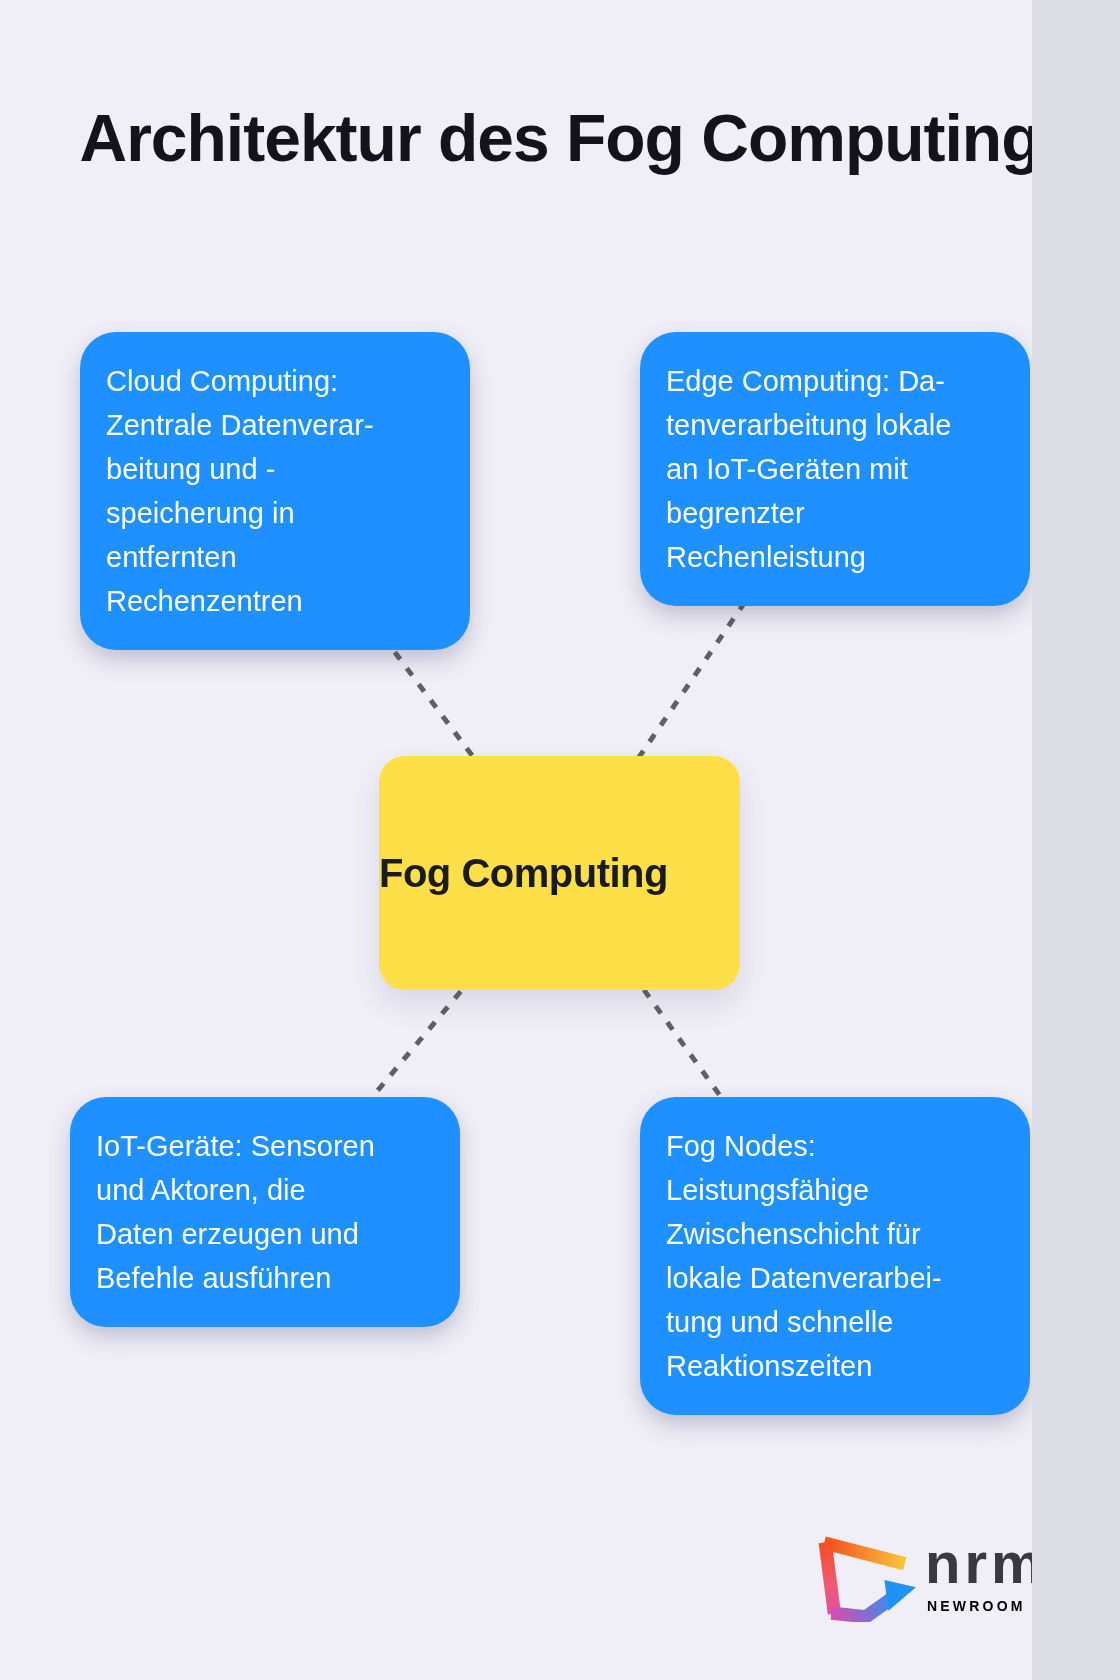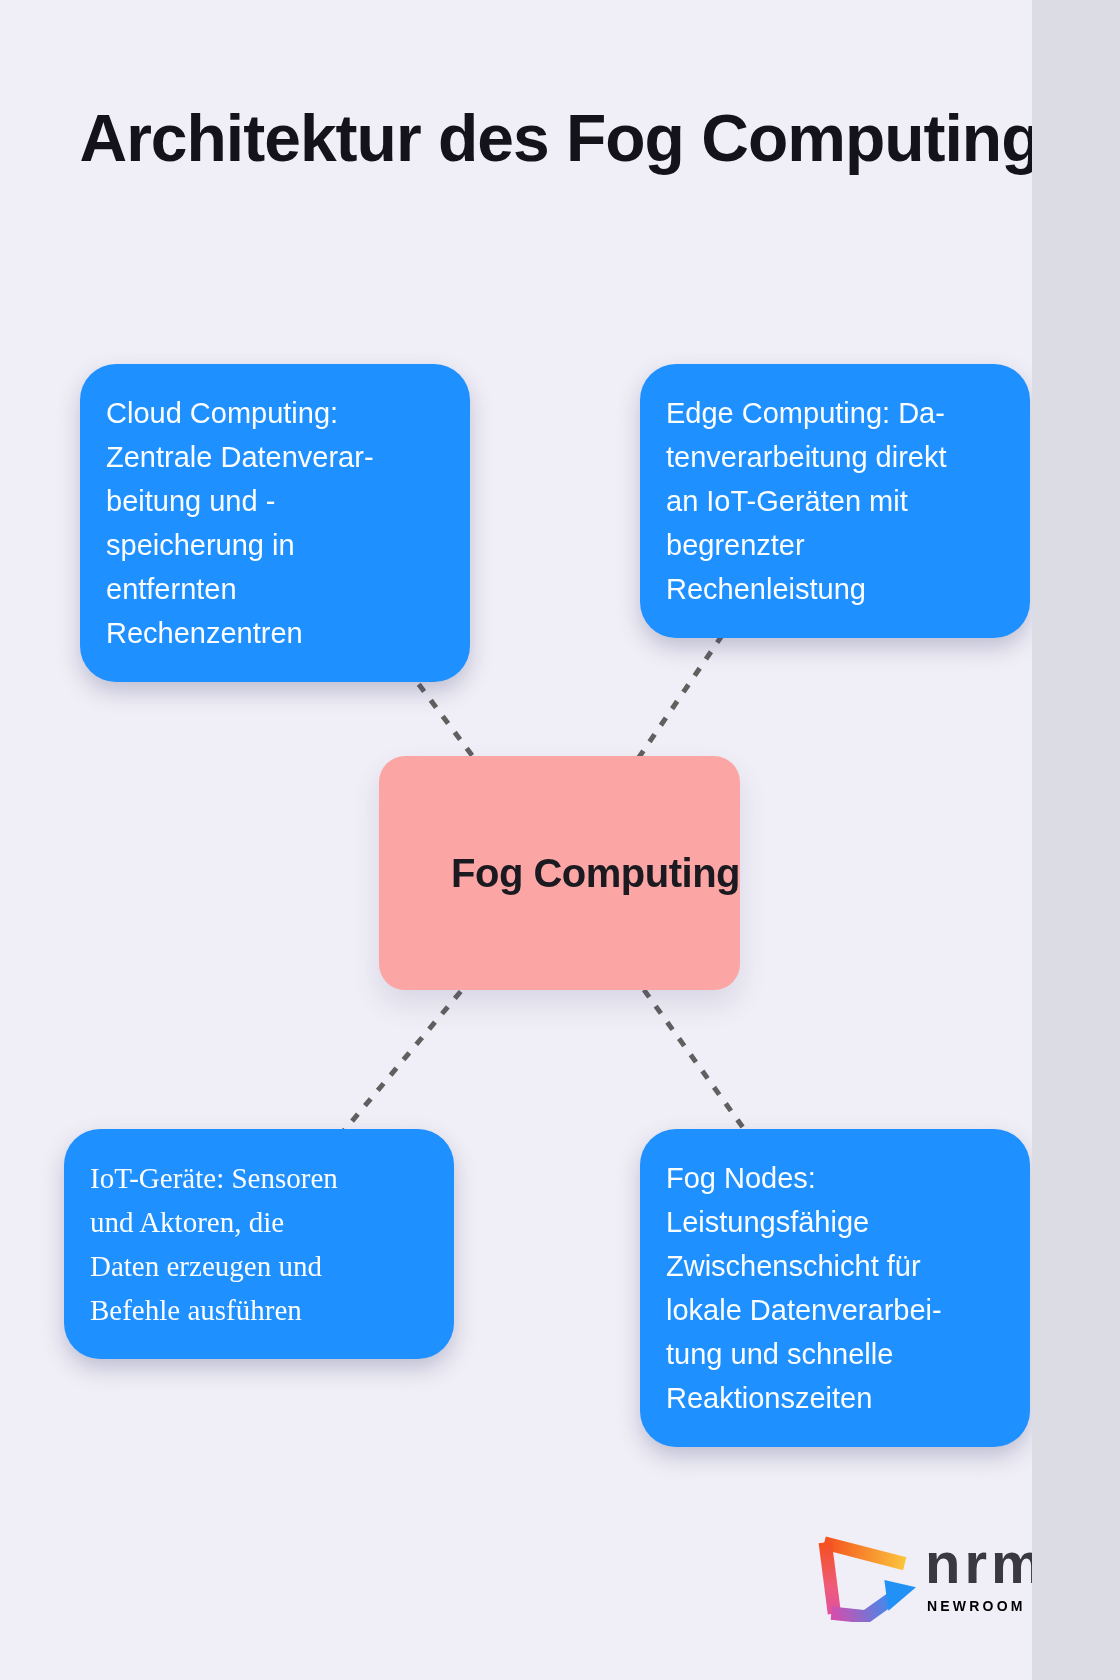--- a/index.html
+++ b/index.html
@@ -27,34 +27,33 @@
     width:390px;
     box-sizing:border-box;
     padding:27px 26px;
     border-radius:36px;
     background:#1e90ff;
     color:#fdfeff;
     font-size:29px;
     line-height:44px;
     white-space:pre-line;
     box-shadow:0 10px 22px rgba(70,70,120,.28);
-    margin-top:32px;
   }
   .node-cloud{left:80px;top:332px;}
   .node-edge{left:640px;top:332px;}
-  .node-iot{left:64px;top:1097px;font-family:Liberation Serif, serif;}
+  .node-iot{left:70px;top:1097px;}
   .node-fog-nodes{left:640px;top:1097px;}
   .center-node{
     position:absolute;
     left:379px;top:756px;
     width:361px;height:234px;
     border-radius:26px;
-    background:#fca5a5;
+    background:#fde047;
     box-shadow:0 14px 28px rgba(70,70,120,.14);
-    display:flex;align-items:center;justify-content:flex-end;
+    display:flex;align-items:center;justify-content:flex-start;
   }
   .center-label{
     font-size:40px;
     font-weight:700;
     color:#1b1a20;
     letter-spacing:-0.5px;
   }
   .logo{
     position:absolute;left:815px;top:1532px;
     width:260px;height:95px;text-align:right;
@@ -88,21 +87,21 @@
   <div class="page-title">Architektur des Fog Computing</div>
 
   <div class="node node-cloud">Cloud Computing:
 Zentrale Datenverar-
 beitung und -
 speicherung in
 entfernten
 Rechenzentren</div>
 
   <div class="node node-edge">Edge Computing: Da-
-tenverarbeitung direkt
+tenverarbeitung lokale
 an IoT-Geräten mit
 begrenzter
 Rechenleistung</div>
 
   <div class="node node-iot">IoT-Geräte: Sensoren
 und Aktoren, die
 Daten erzeugen und
 Befehle ausführen</div>
 
   <div class="node node-fog-nodes">Fog Nodes:

